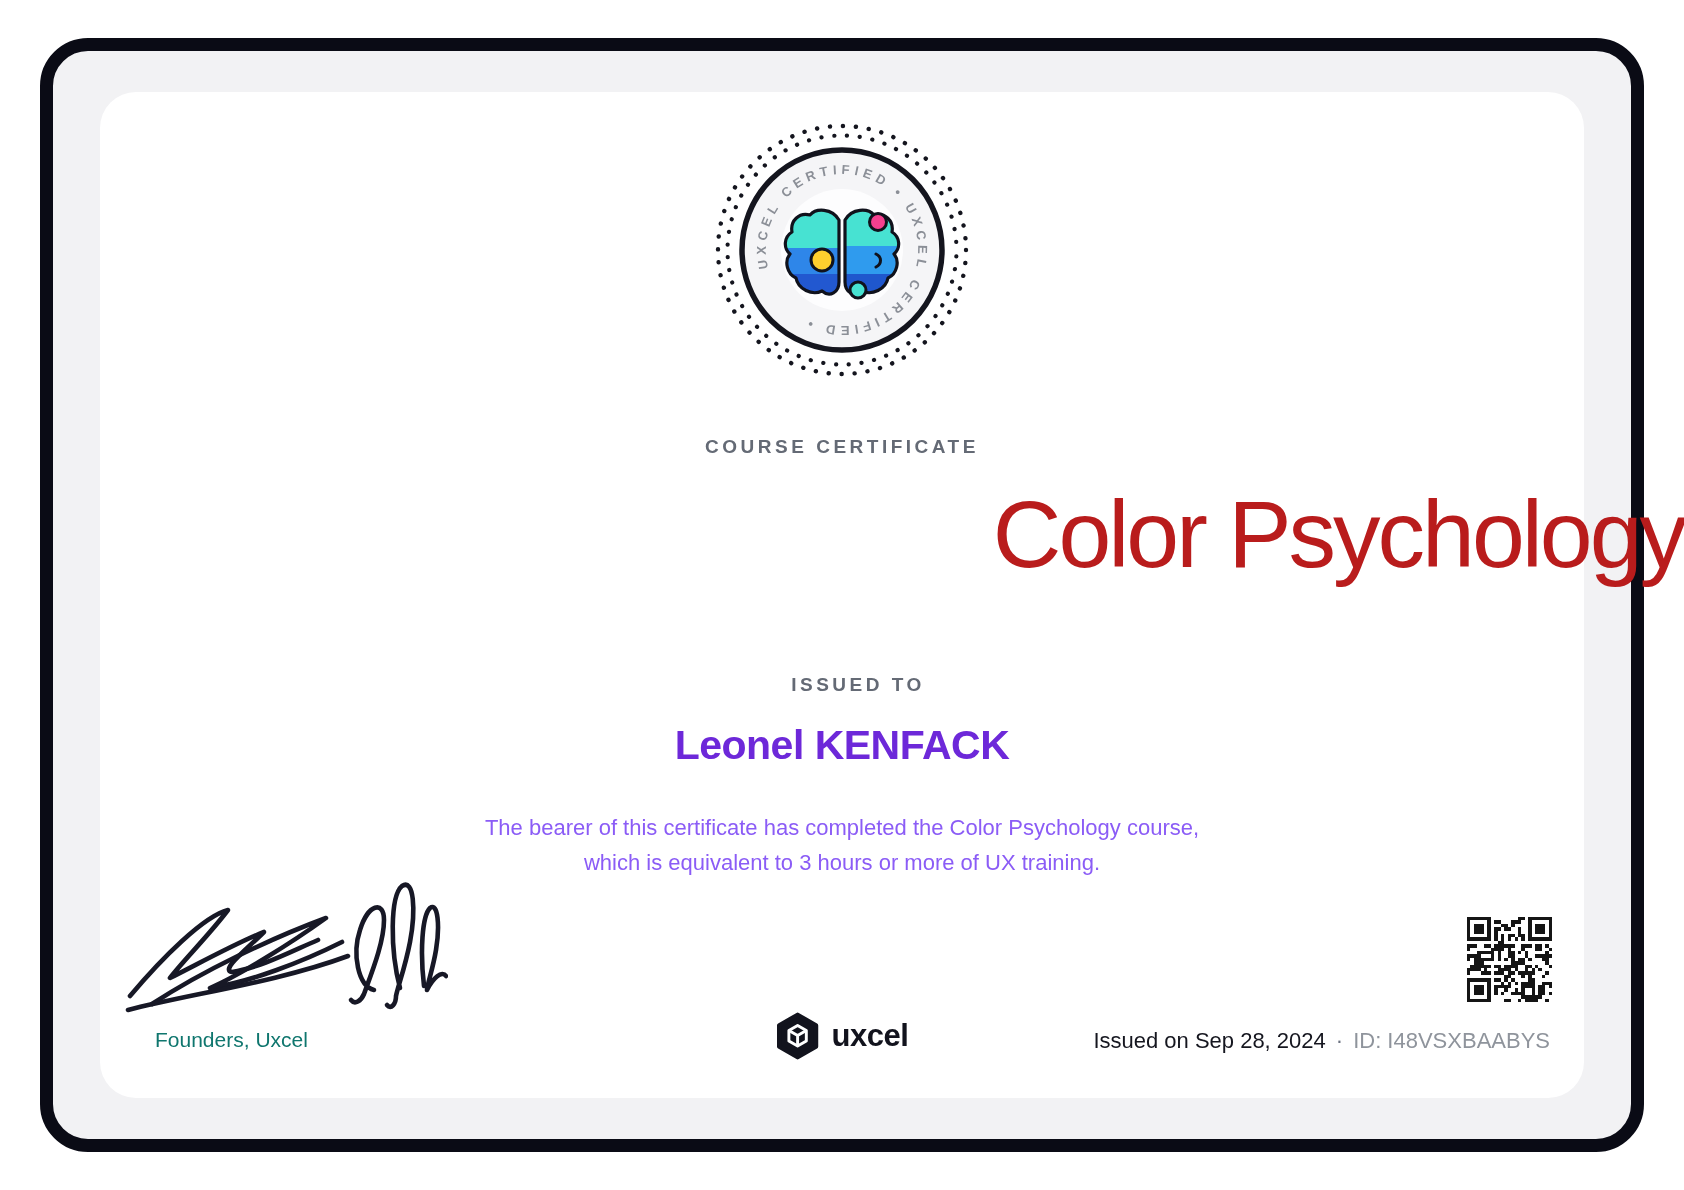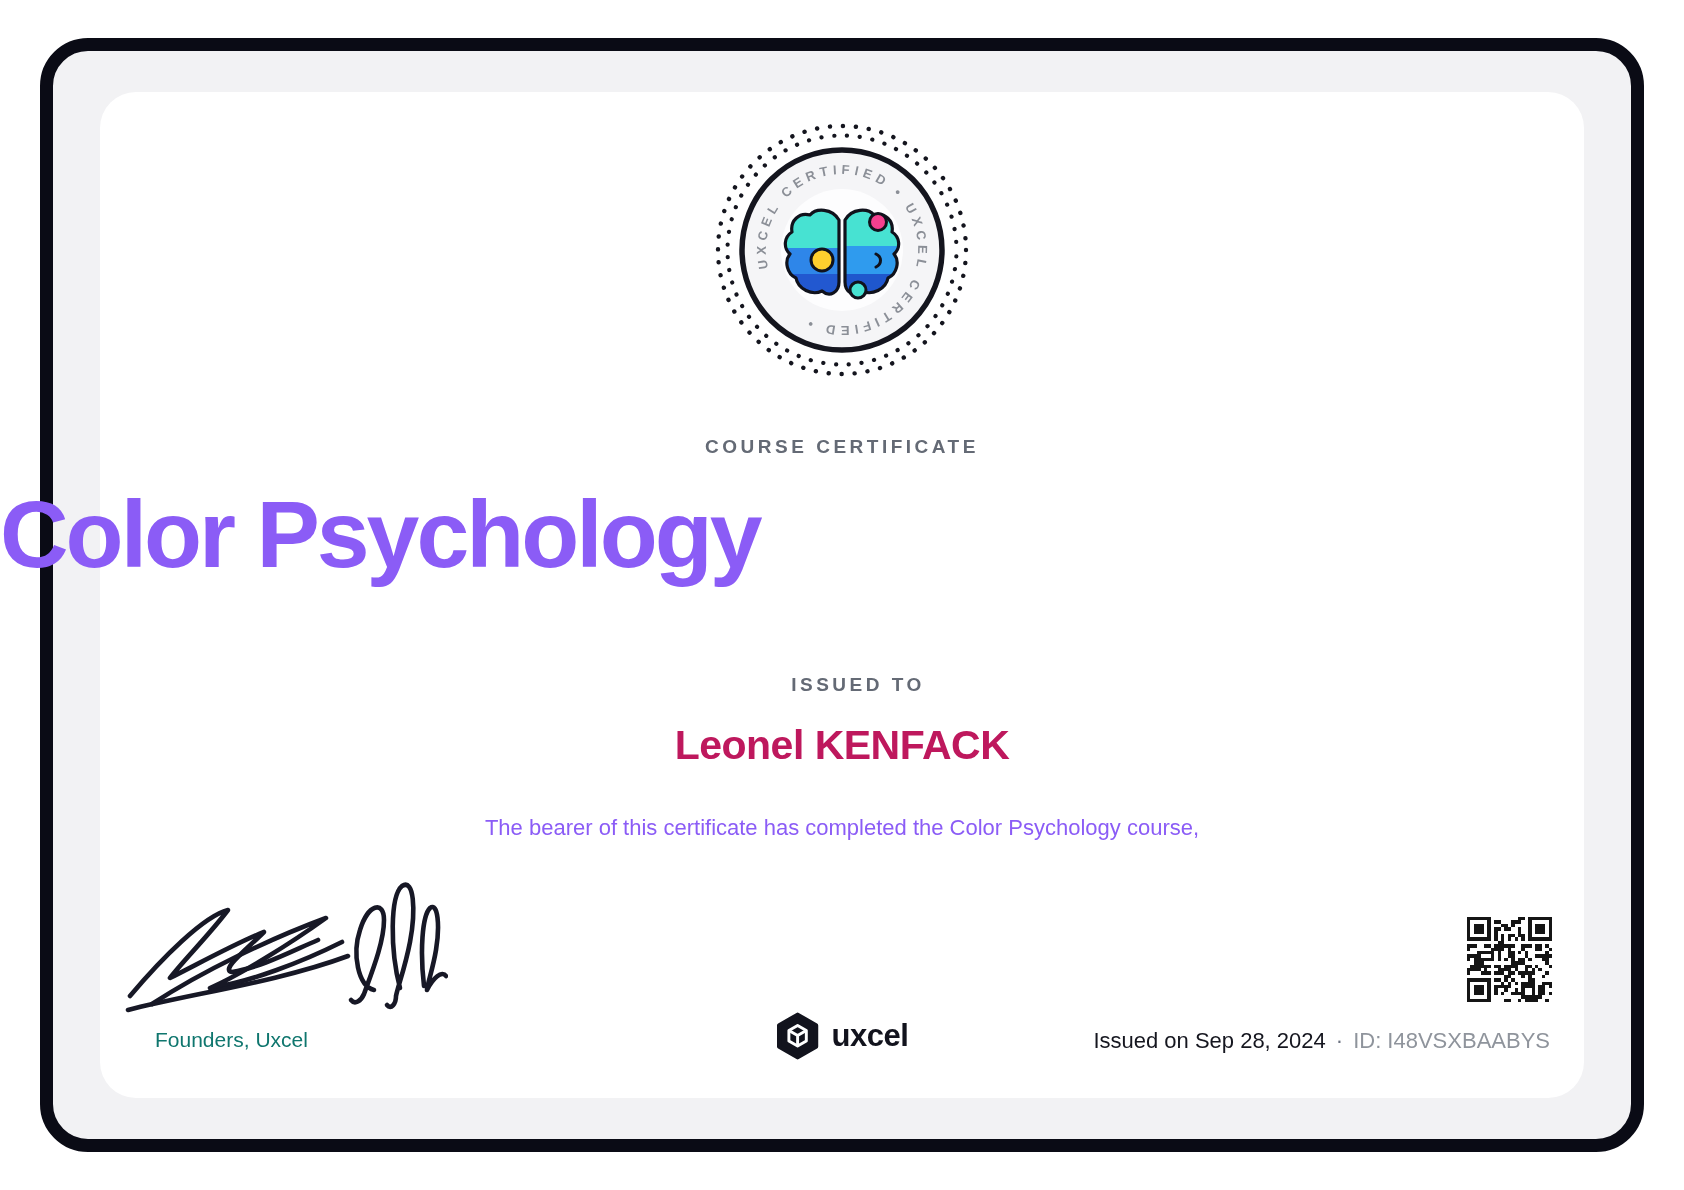--- a/index.html
+++ b/index.html
@@ -16,30 +16,30 @@
   .card{
     position:absolute;left:100px;top:92px;width:1484px;height:1006px;
     background:#FFFFFF;border-radius:36px;
   }
   .badge{position:absolute;left:714px;top:122px;width:256px;height:256px;}
   .kicker{
     position:absolute;left:0;top:436px;width:100%;text-align:center;
     font-size:19px;font-weight:700;letter-spacing:3.5px;color:#646A75;
   }
   .title{
-    position:absolute;left:0;top:482px;width:100%;text-align:left;
-    font-size:95px;line-height:104px;font-weight:700;letter-spacing:-3px;color:#8b5cf6;
+    position:absolute;left:0;top:482px;width:100%;text-align:right;
+    font-size:95px;line-height:104px;font-weight:400;letter-spacing:-3px;color:#b91c1c;
   }
   .issued-to{
     position:absolute;left:16px;top:674px;width:100%;text-align:center;
     font-size:19px;font-weight:700;letter-spacing:3.5px;color:#646A75;
   }
   .recipient{
     position:absolute;left:0;top:722px;width:100%;text-align:center;
-    font-size:41px;font-weight:700;letter-spacing:-0.5px;color:#be185d;
+    font-size:41px;font-weight:700;letter-spacing:-0.5px;color:#6d28d9;
   }
   .description{
     position:absolute;left:0;top:810px;width:100%;text-align:center;
     font-size:22px;line-height:35px;color:#8b5cf6;
   }
   .signatures{position:absolute;left:118px;top:858px;width:330px;height:158px;}
   .founders{
     position:absolute;left:135px;top:1028px;
     font-size:21px;color:#0f766e;margin-left:20px;
   }
@@ -103,20 +103,21 @@
     <circle cx="74" cy="88" r="8" fill="#47E2D2" stroke="#10121C" stroke-width="3"></circle>
   </g>
 </svg>
 
 <div class="kicker">COURSE CERTIFICATE</div>
 <div class="title">Color Psychology</div>
 <div class="issued-to">ISSUED TO</div>
 <div class="recipient">Leonel KENFACK</div>
 <div class="description">
   <div>The bearer of this certificate has completed the Color Psychology course,</div>
+  <div>which is equivalent to 3 hours or more of UX training.</div>
 </div>
 
 <svg class="signatures" viewBox="0 0 330 158">
   <g fill="none" stroke="#171826" stroke-width="4.6" stroke-linecap="round" stroke-linejoin="round">
 
     <path d="M12,138 C44,100 86,58 110,52 C92,76 64,104 52,120 C80,106 120,84 146,74 C128,92 102,112 114,114 C142,110 176,92 200,82"></path>
     <path d="M34,146 C86,112 154,80 208,60 C172,86 120,118 92,130 C132,124 184,104 224,84"></path>
     <path d="M10,152 C72,136 160,124 230,98"></path>
 
     <path d="M256,132 C240,128 234,96 242,72 C250,46 266,42 266,62 C266,84 254,114 246,136 C243,143 237,147 233,142"></path>

